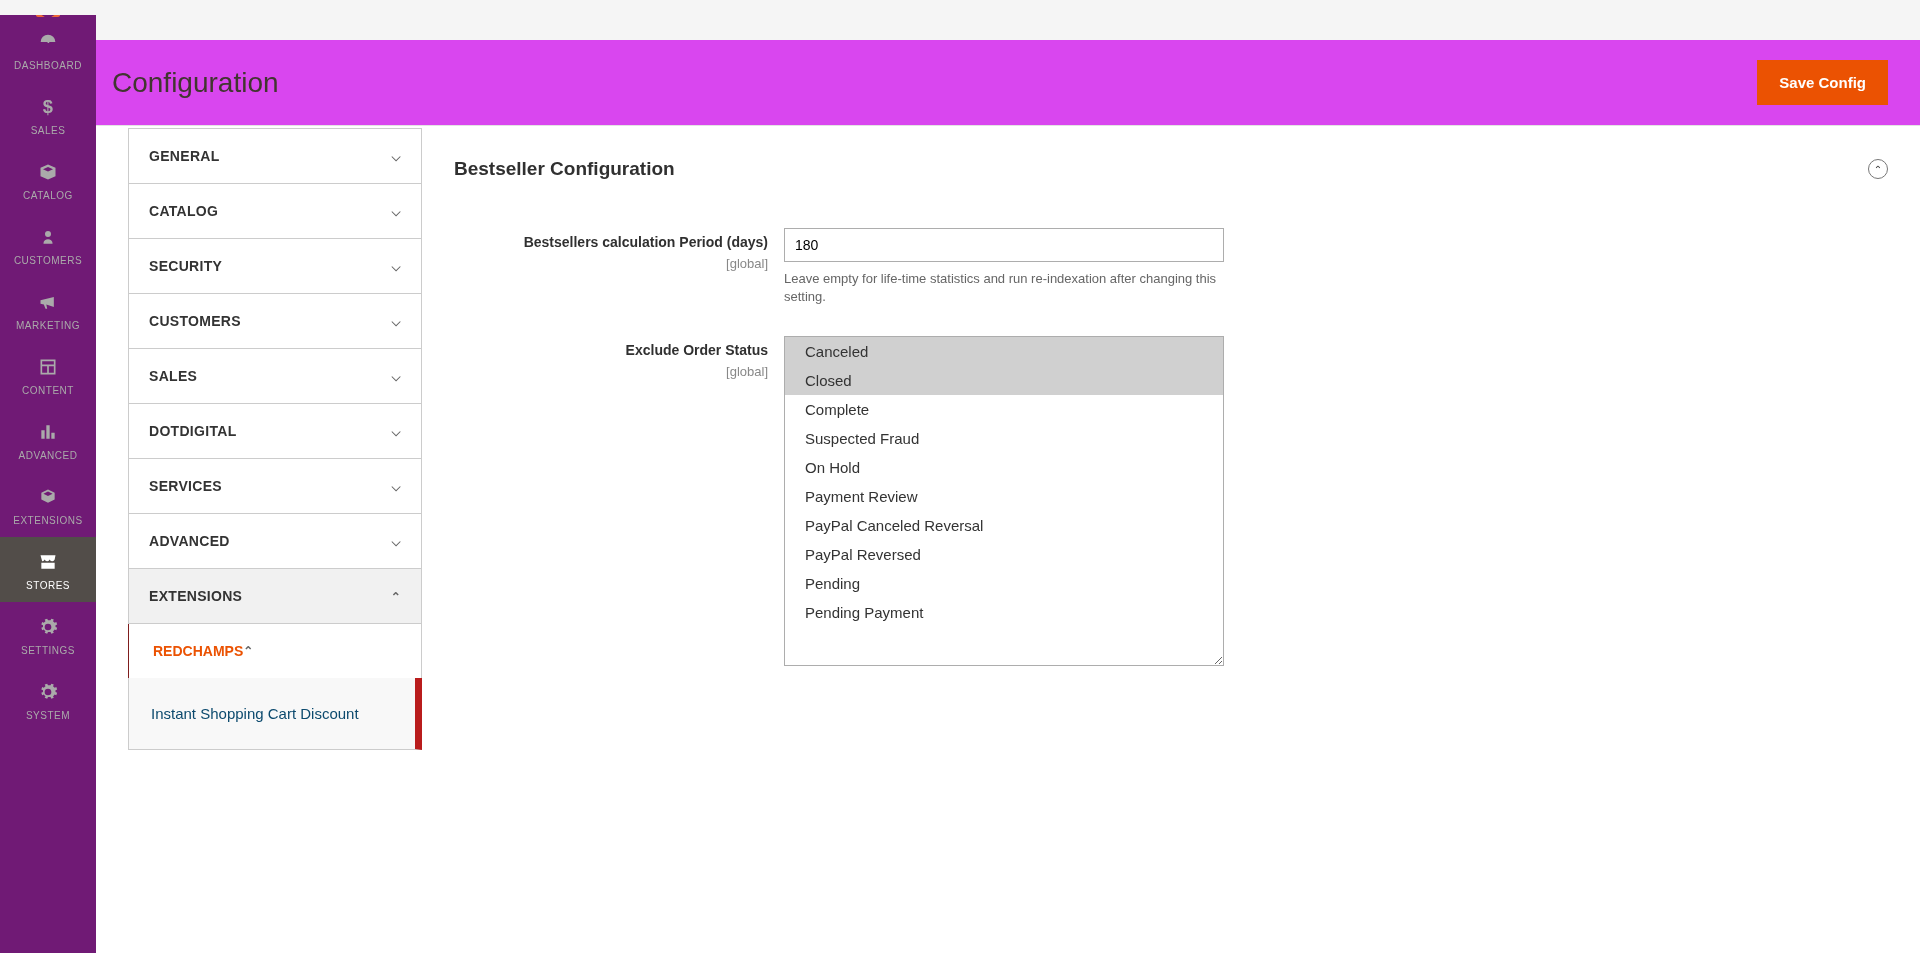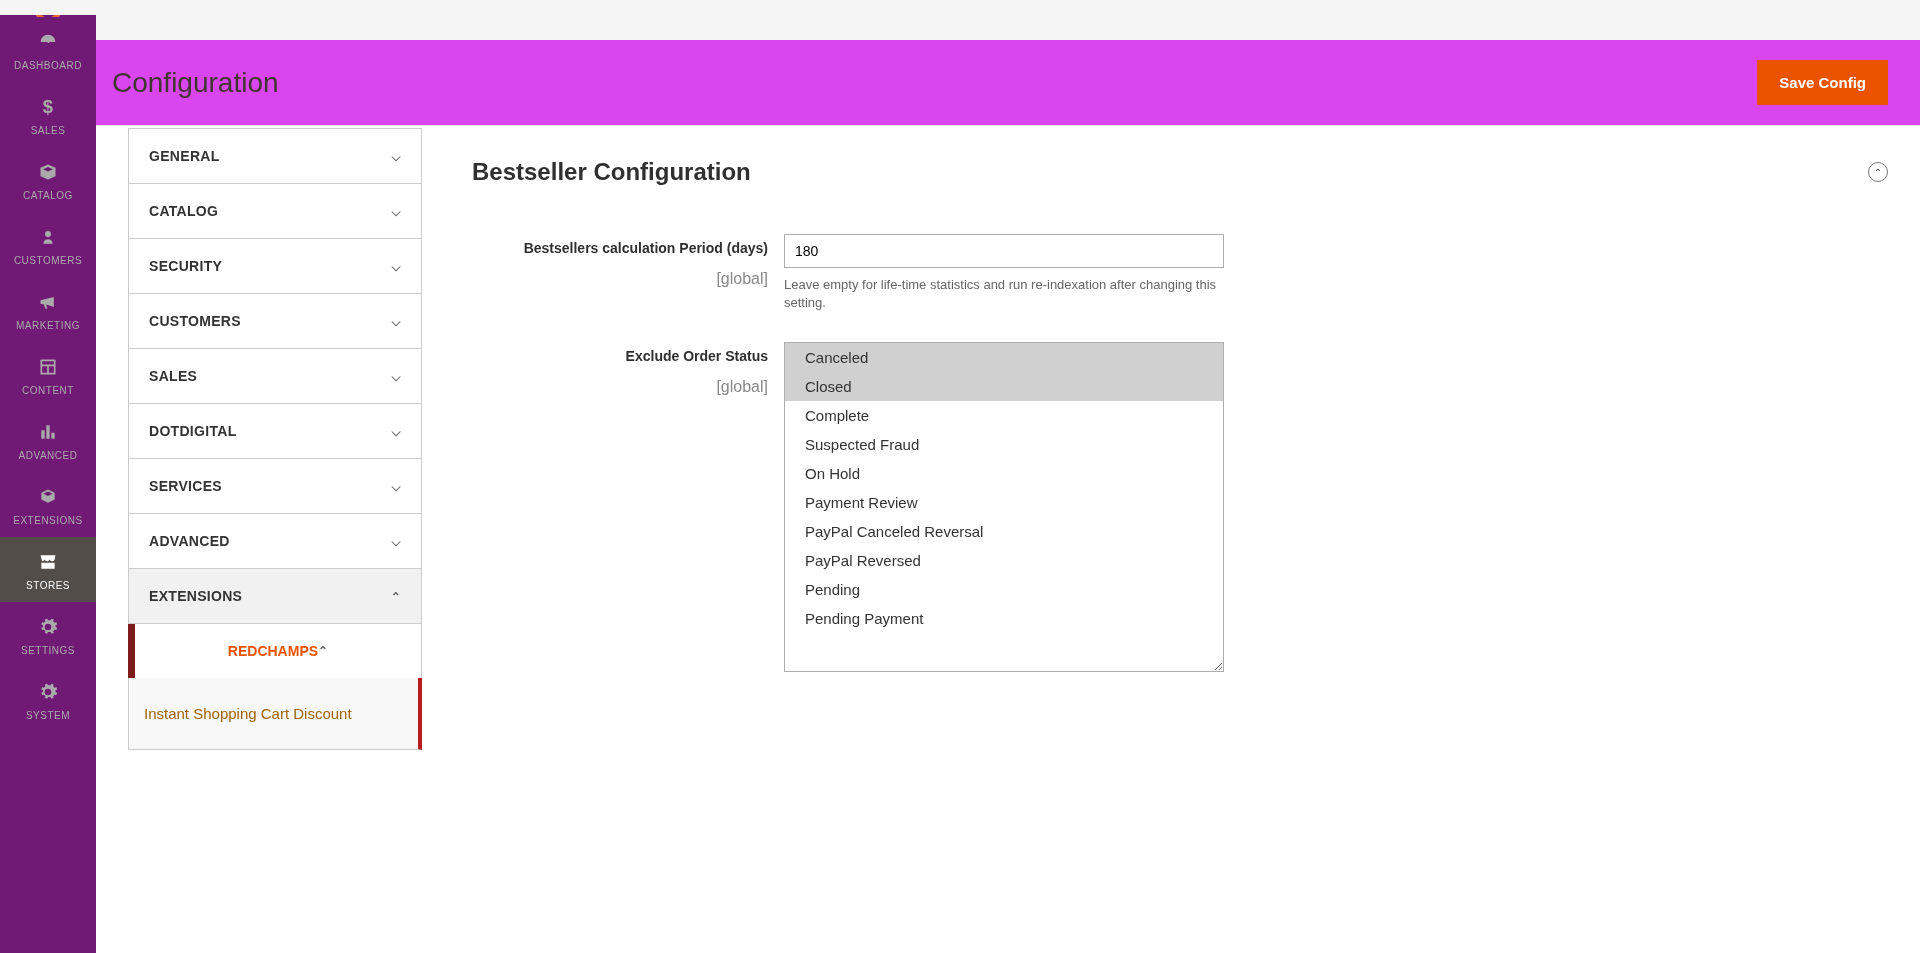--- a/index.html
+++ b/index.html
@@ -19,35 +19,35 @@
 .btn-save { background: #eb5202; color: #fff; border: none; padding: 14px 22px; font-size: 15px; font-weight: 600; cursor: pointer; }
 
 .content { display: flex; padding: 0; }
 
 
 .config-tabs { width: 326px; padding: 2px 0 0 32px; flex-shrink: 0; }
 .tab-item { background: #fff; border: 1px solid #ccc; border-top: none; padding: 19px 20px; display: flex; justify-content: space-between; align-items: flex-end; cursor: pointer; font-size: 14px; font-weight: 600; color: #333; text-transform: uppercase; letter-spacing: 0.3px; }
 .tab-item:first-child { border-top: 1px solid #ccc; }
 .tab-item.expanded { background: #f1f1f1; }
 .tab-item .chev { color: #666; font-size: 12px; }
-.tab-sub { background: #fff; border-left: 7px solid #7f1d1d; border-right: 1px solid #ccc; padding: 19px 24px; font-size: 14px; cursor: pointer; display: flex; justify-content: center; align-items: center; }
+.tab-sub { background: #fff; border-left: 1px solid #7f1d1d; border-right: 1px solid #ccc; padding: 19px 24px; font-size: 14px; cursor: pointer; display: flex; justify-content: flex-start; align-items: center; }
 .tab-sub.active { color: #eb5202; font-weight: 600; text-transform: uppercase; }
 .tab-sub .chev { color: #666; font-size: 12px; }
-.tab-leaf { background: #f8f8f8; border-left: 1px solid #ccc; border-right: 4px solid #b91c1c; border-bottom: 1px solid #ccc; padding: 27px 15px; font-size: 15px; color: #a16207; cursor: pointer; }
+.tab-leaf { background: #f8f8f8; border-left: 1px solid #ccc; border-right: 7px solid #b91c1c; border-bottom: 1px solid #ccc; padding: 27px 22px; font-size: 15px; color: #0c4a6e; cursor: pointer; }
 
 
 .config-form { flex: 1; padding: 32px 32px 32px 32px; }
 .section-header { display: flex; justify-content: space-between; align-items: center; padding-bottom: 18px; margin-bottom: 30px; }
-.section-title { font-size: 24px; color: #303030; font-weight: 600; margin-left: 18px; }
+.section-title { font-size: 19px; color: #303030; font-weight: 600; }
 .collapse-btn { width: 20px; height: 20px; border: 1px solid #777; border-radius: 50%; display: flex; align-items: center; justify-content: center; cursor: pointer; font-size: 10px; }
 
 .form-row { display: flex; margin-bottom: 30px; }
 .form-label-col { width: 330px; text-align: right; padding-right: 16px; padding-top: 6px; }
 .form-label { font-size: 14px; color: #303030; font-weight: 600; margin-top: 44px; }
-.form-scope { font-size: 16px; color: #888; display: block; margin-top: 14px; text-align: right; }
+.form-scope { font-size: 13px; color: #888; display: block; margin-top: 6px; text-align: right; }
 .form-input-col { flex: 1; max-width: 440px; }
 .text-input { width: 100%; padding: 8px 10px; font-size: 14px; border: 1px solid #adadad; background: #fff; }
 .form-note { font-size: 13px; color: #666; margin-top: 8px; line-height: 1.4; }
 
 .multiselect { width: 100%; border: 1px solid #adadad; background: #fff; height: 330px; overflow-y: auto; font-size: 15px; resize: both; }
 .multiselect-option { padding: 6px 20px; cursor: pointer; color: #333; }
 .multiselect-option.selected { background: #d0d0d0; }
 
 .multiselect::-webkit-scrollbar { width: 8px; }
 .multiselect::-webkit-scrollbar-thumb { background: #bbb; border-radius: 4px; }

